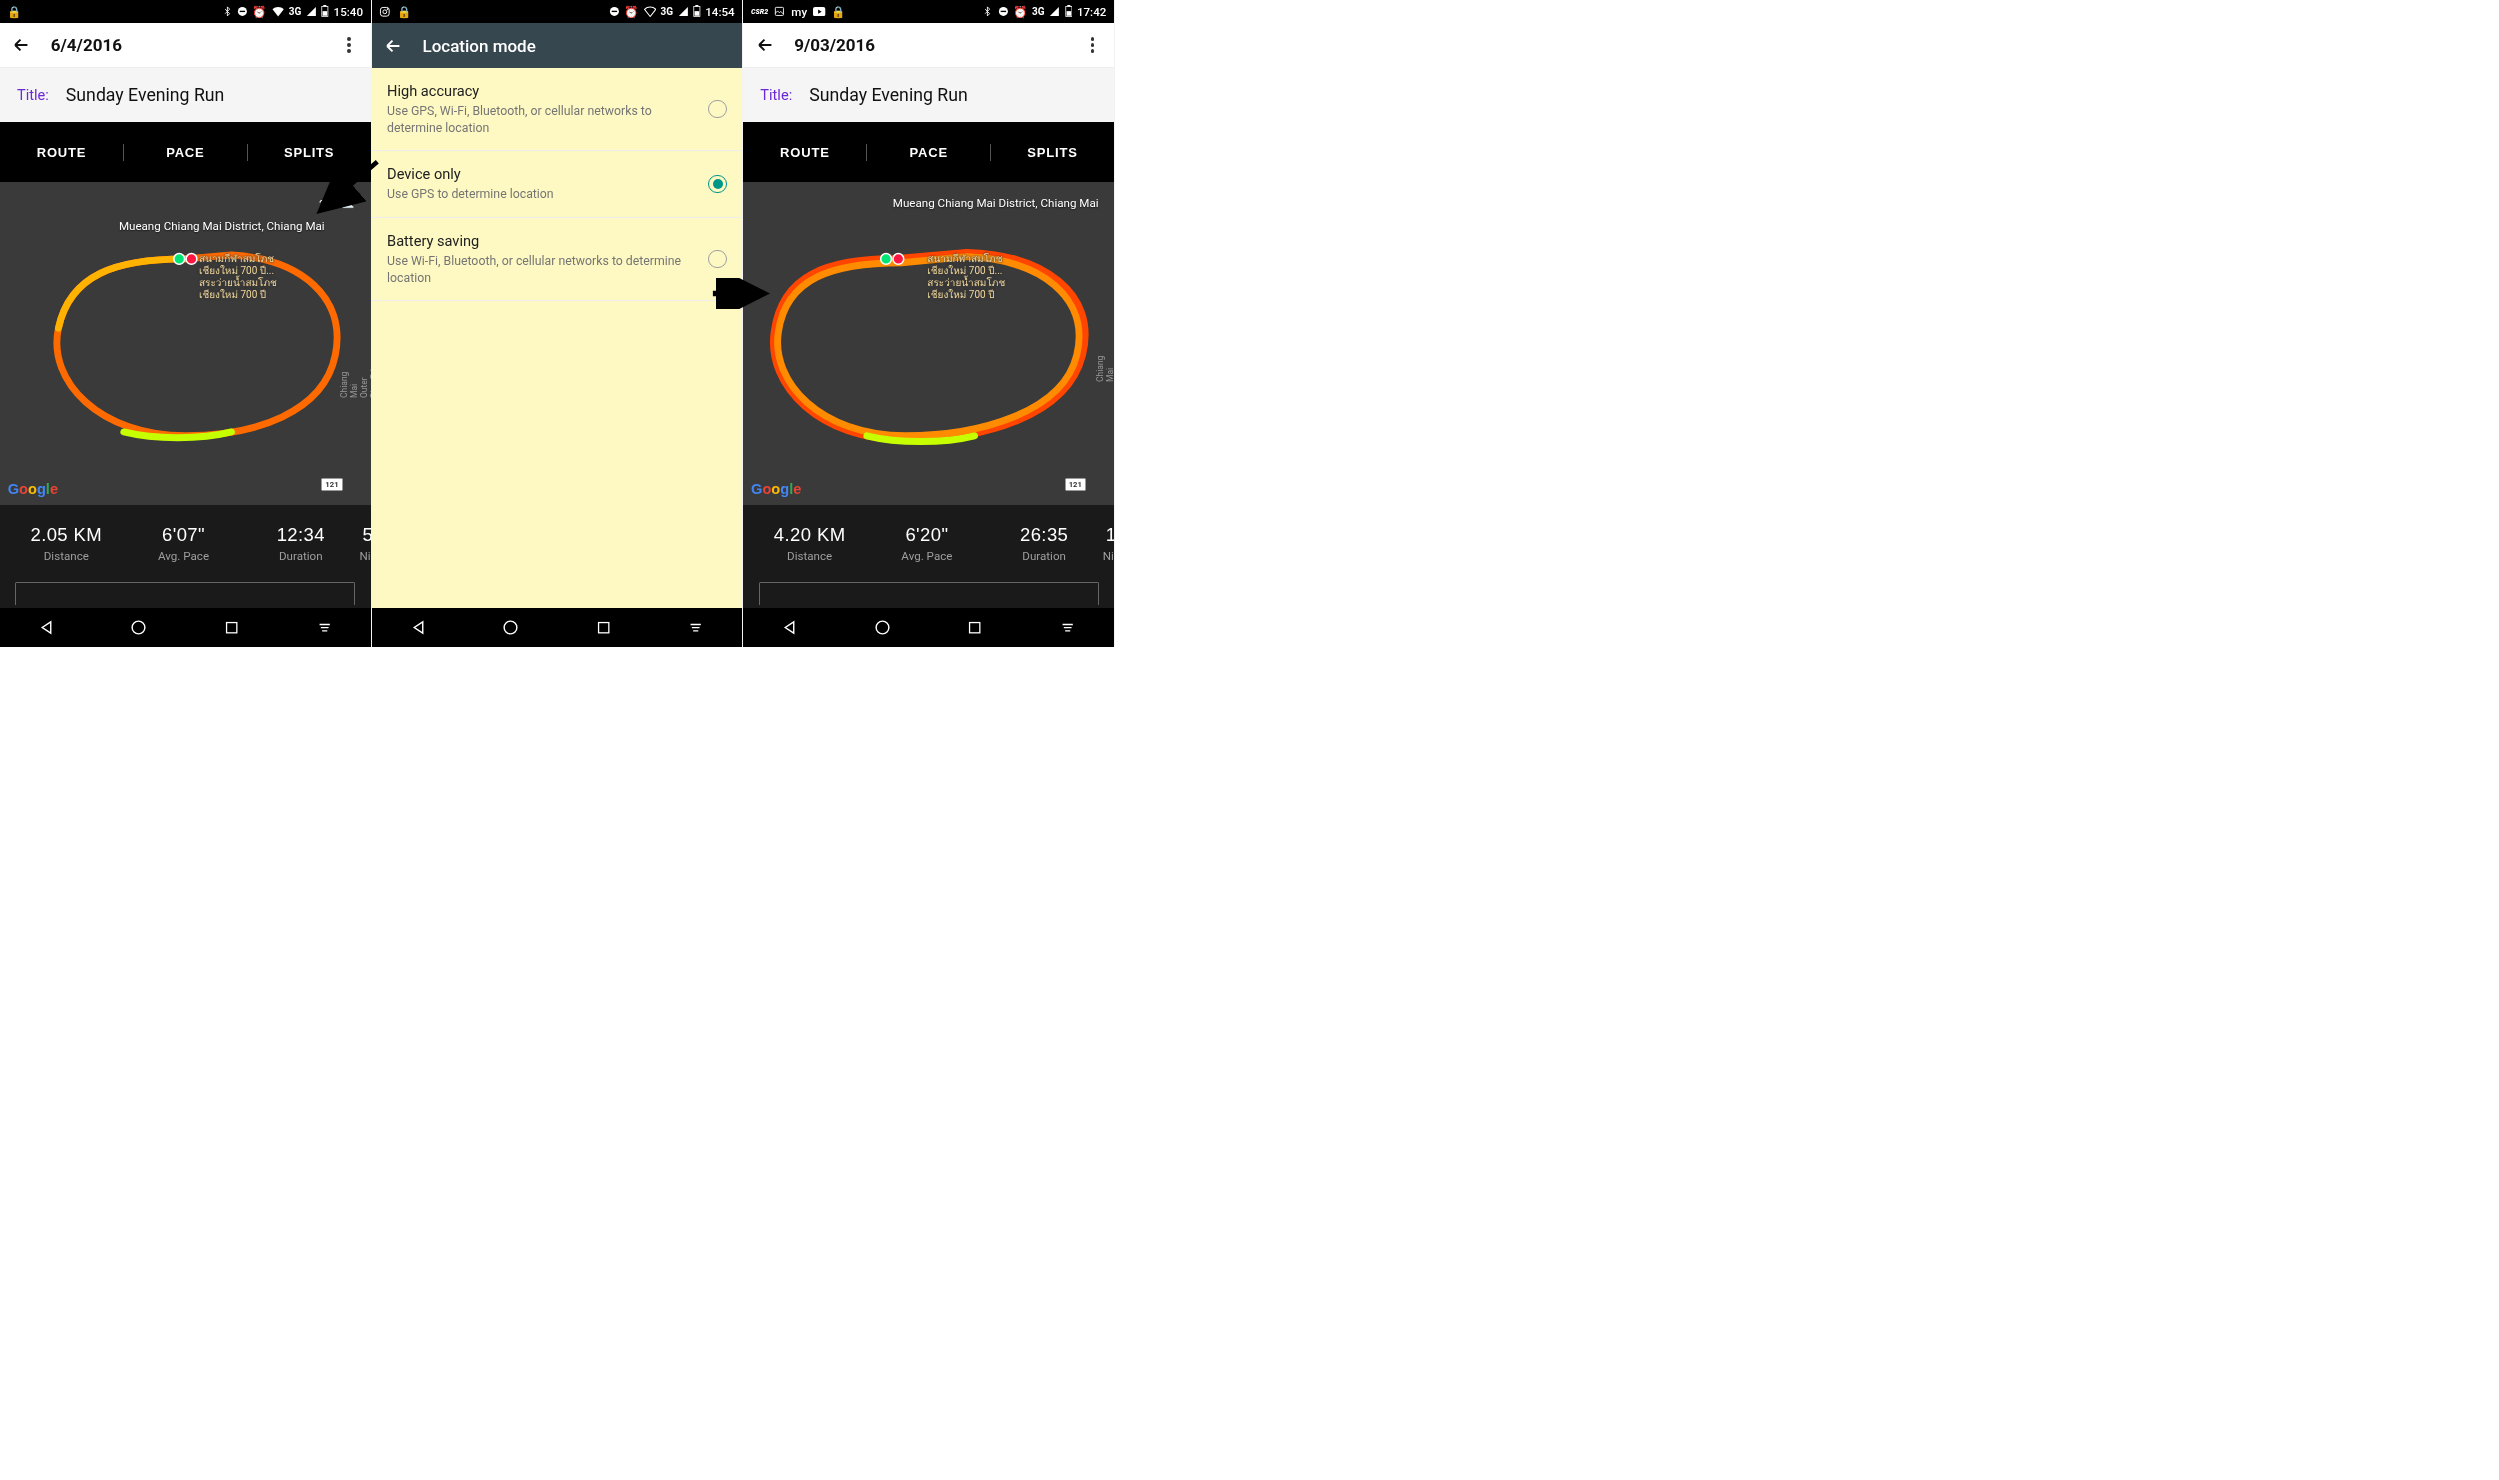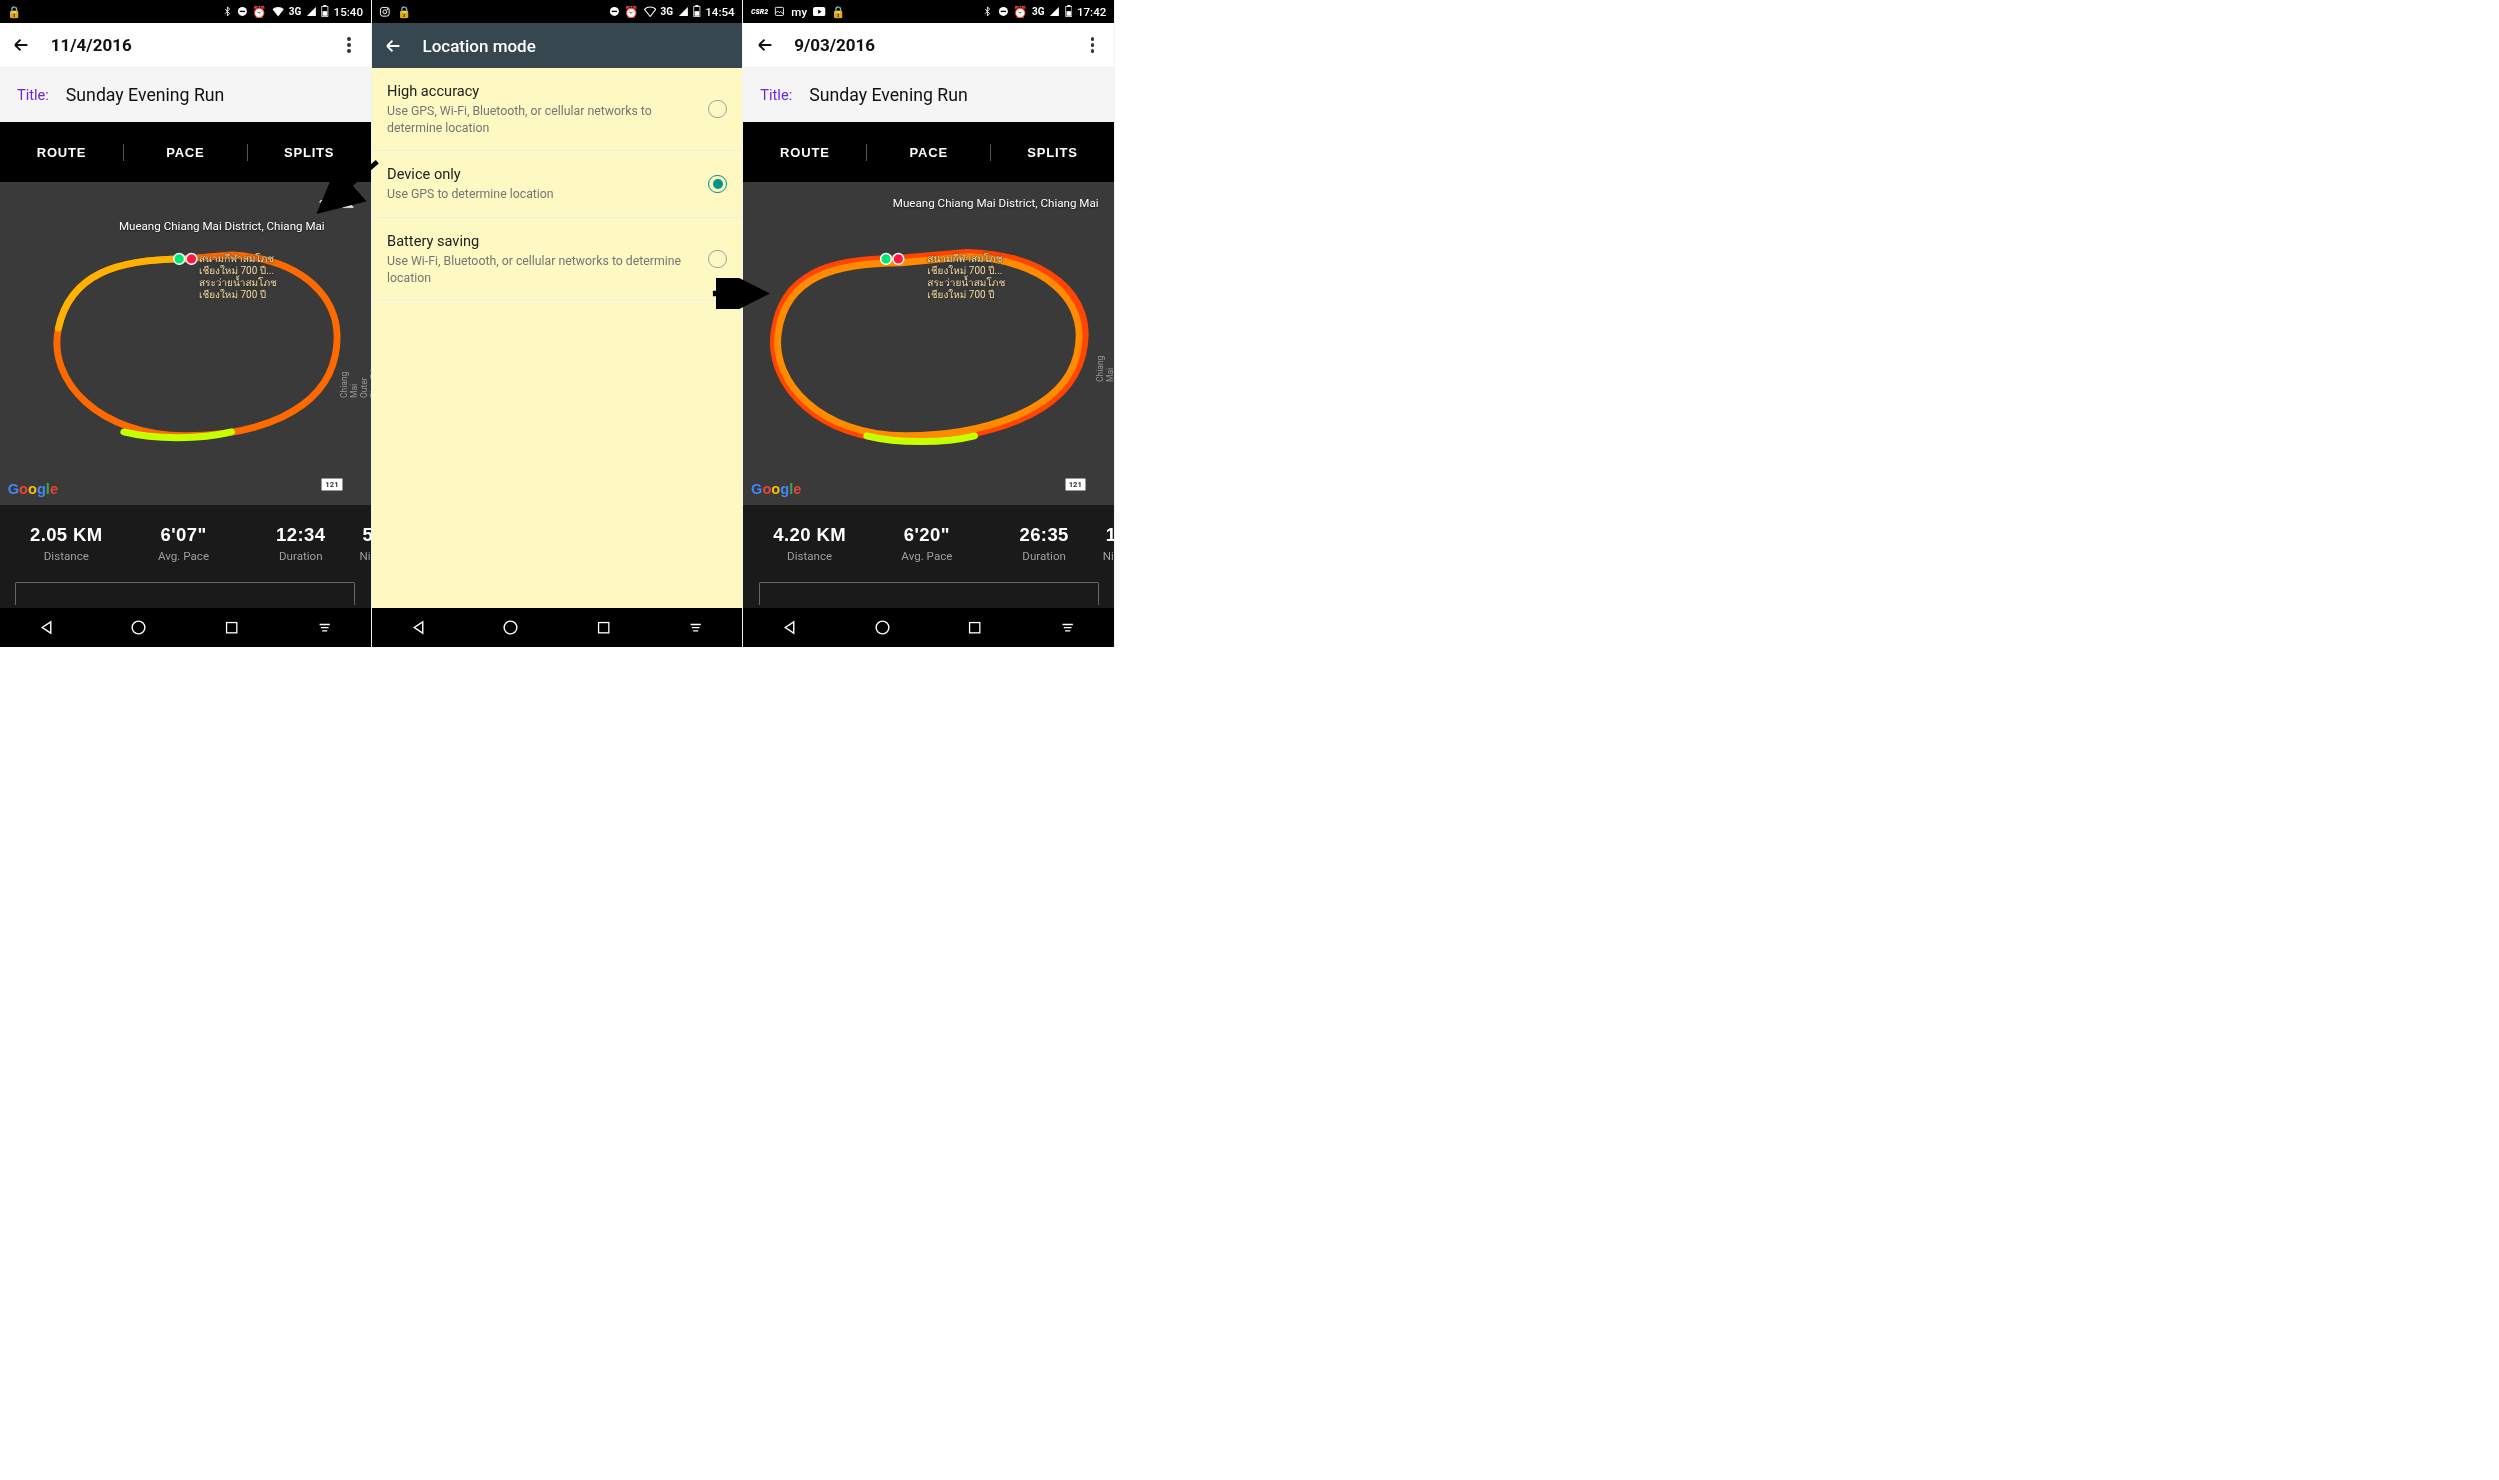--- a/index.html
+++ b/index.html
@@ -186,21 +186,21 @@
   }
   .stat {
     flex: 0 0 auto;
     width: 33%;
     text-align: center;
     color: #fff;
   }
   .stat:last-child { width: auto; padding-right: 7.7px; }
   .stat-val {
     font-size: 18.5px;
-    font-weight: 700;
+    font-weight: 400;
     font-family: "Arial Narrow", Arial, sans-serif;
     letter-spacing: 0.4px;
   }
   .stat-label {
     font-size: 11.6px;
     color: #9e9e9e;
     margin-top: 3.1px;
   }
   .action-row {
     height: 26px;
@@ -311,21 +311,21 @@
       <span>15:40</span>
     </div>
   </div>
 
   <div class="toolbar">
     <span class="back-arrow">
       <svg width="20" height="20" viewBox="0 0 24 24" fill="none" stroke="#111" stroke-width="2.5">
           <path d="M20 12H4m0 0l7-7m-7 7l7 7"></path>
         </svg>
     </span>
-    <span class="toolbar-title">11/4/2016</span>
+    <span class="toolbar-title">6/4/2016</span>
     <span class="overflow">
       <span class="dot"></span>
         <span class="dot"></span>
         <span class="dot"></span>
     </span>
   </div>
 
   <div class="title-row">
     <span class="title-label">Title:</span>
     <span class="title-value">Sunday Evening Run</span>

